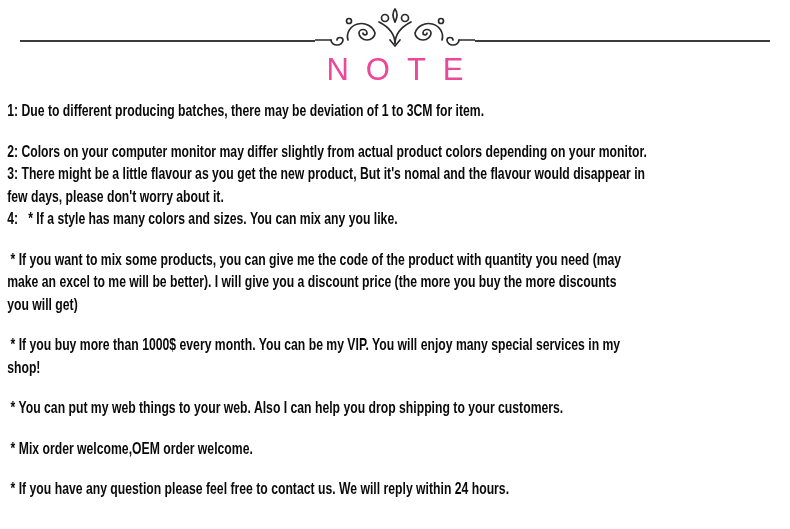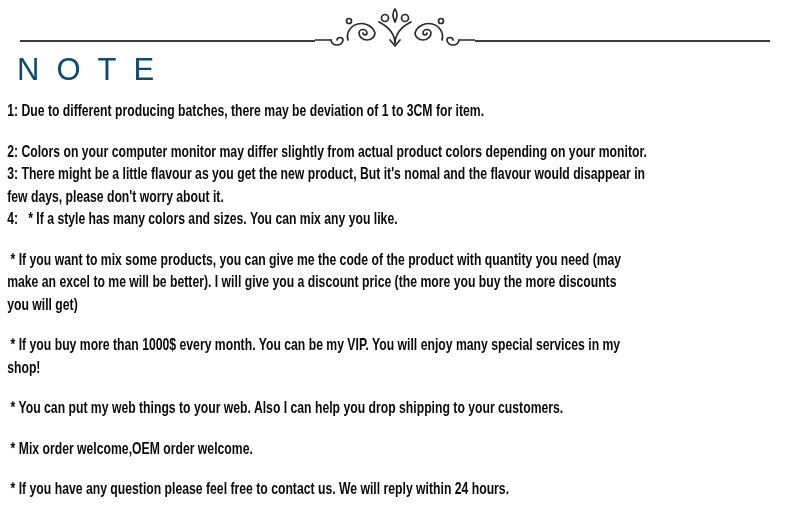--- a/index.html
+++ b/index.html
@@ -39,25 +39,26 @@
     width: 160px;
     height: 48px;
     background: #ffffff;
   }
   .note-title {
     position: absolute;
     top: 52px;
     left: 0;
     right: 0;
     margin: 0;
+    text-align: center;
     font-size: 31px;
     font-weight: 400;
     letter-spacing: 17px;
     padding-left: 17px;
-    color: #0c4a6e;
+    color: #ec4899;
     font-family: "Liberation Sans", sans-serif;
   }
   .notes {
     width: 1100px;
     transform: scaleX(0.7182);
     transform-origin: 0 0;
     padding: 0 10px;
     box-sizing: border-box;
     color: #0a0a0a;
   }

